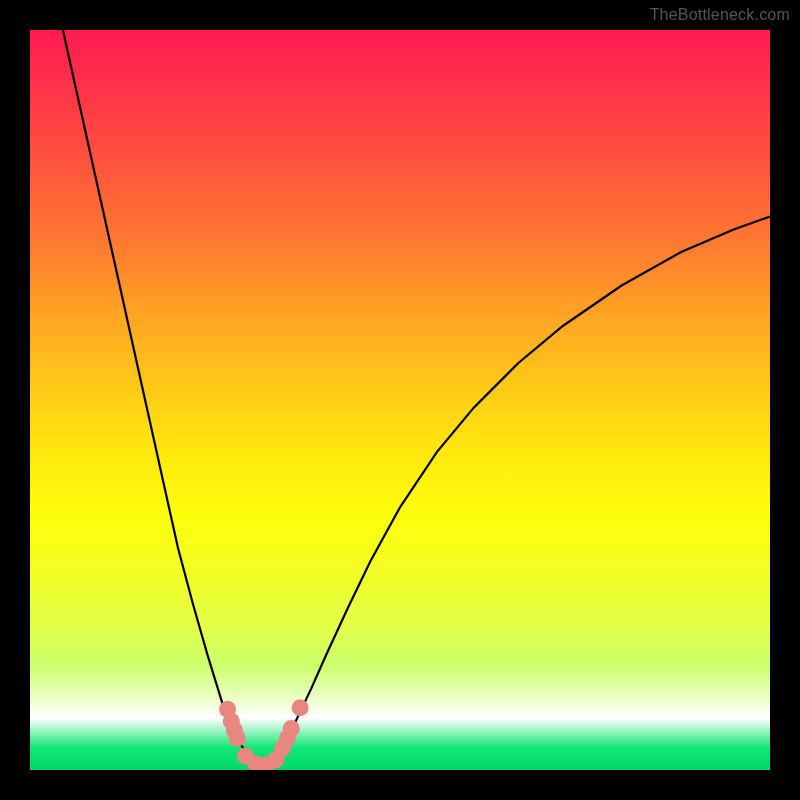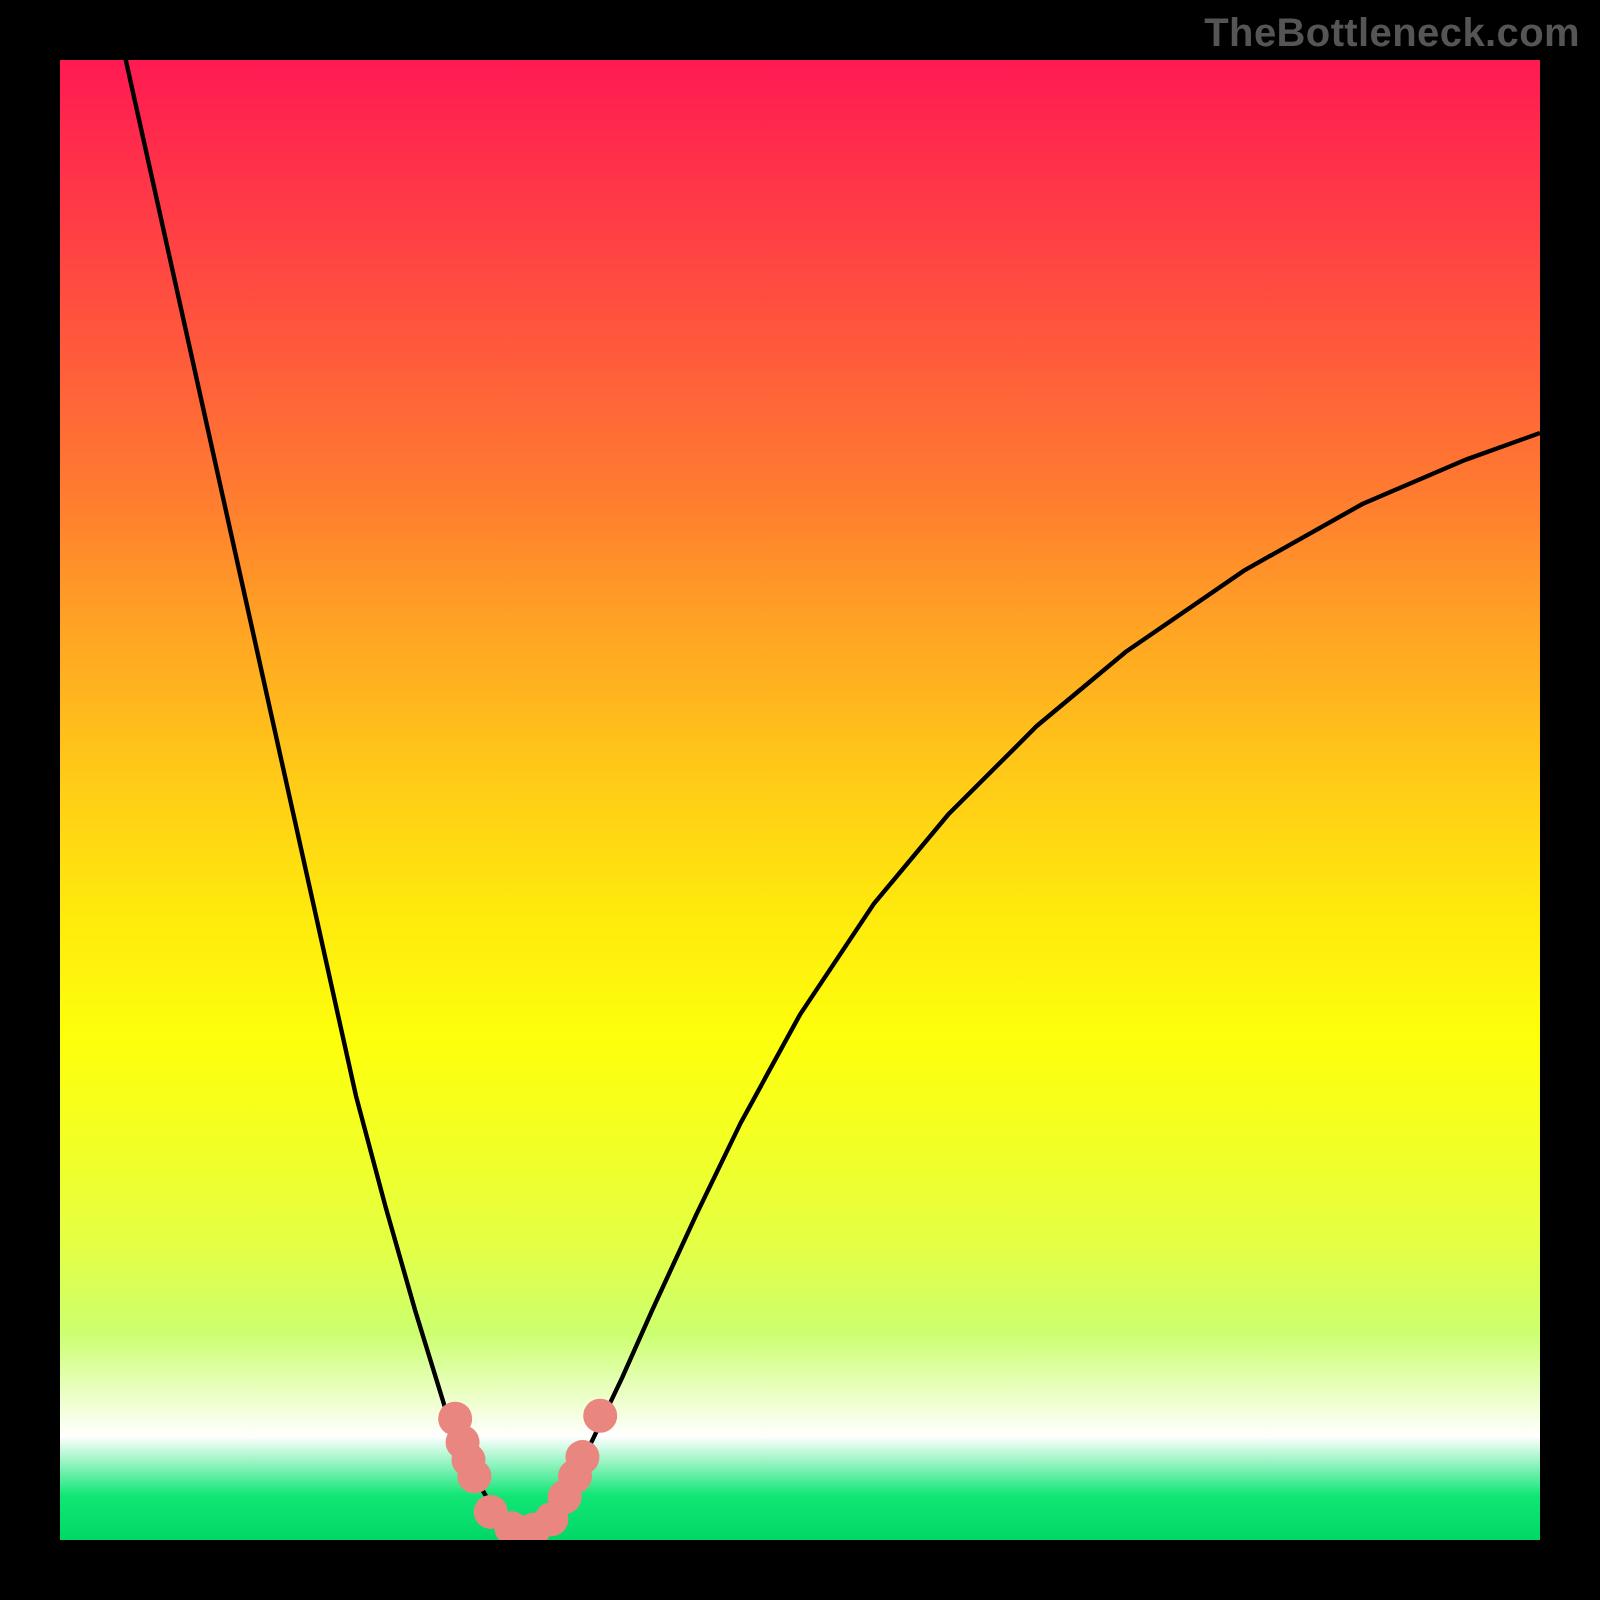--- a/index.html
+++ b/index.html
@@ -39,22 +39,22 @@
       #ffffff 93%,
       #11e675 97%,
       #00d865 100%
     );
   }
   .watermark {
     position: absolute;
     top: 6px;
     right: 10px;
     color: #555;
-    font-size: 20px;
-    font-weight: 700;
+    font-size: 16px;
+    font-weight: 400;
     letter-spacing: 0.2px;
     user-select: none;
     margin-left: 20px;
   }
   svg.curve {
     position: absolute;
     left: 0;
     top: 0;
     width: 740px;
     height: 740px;

